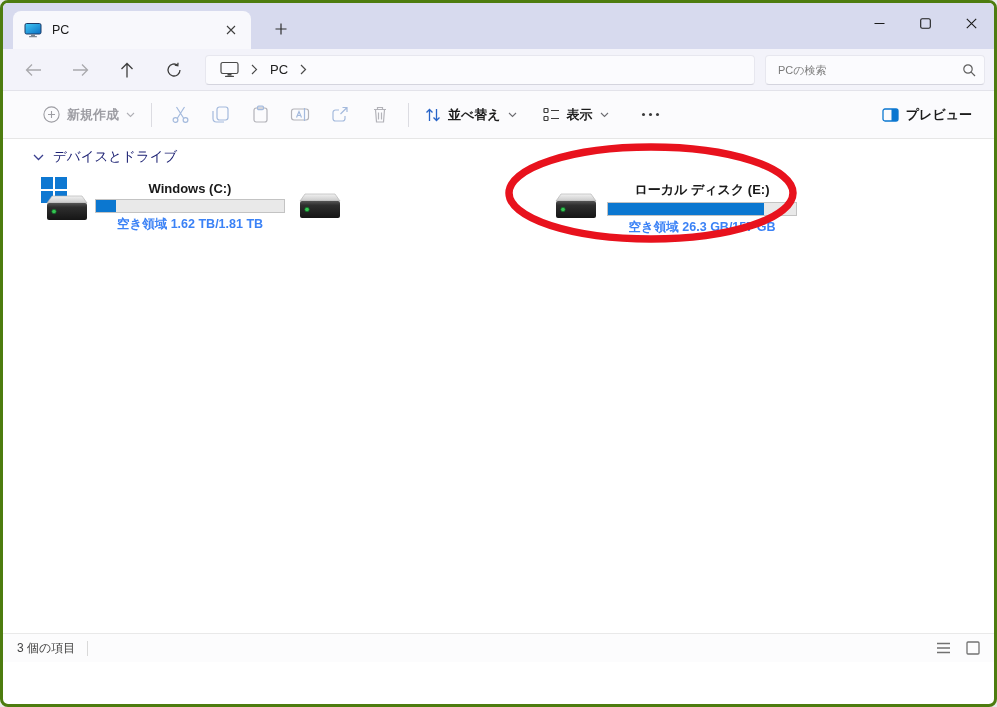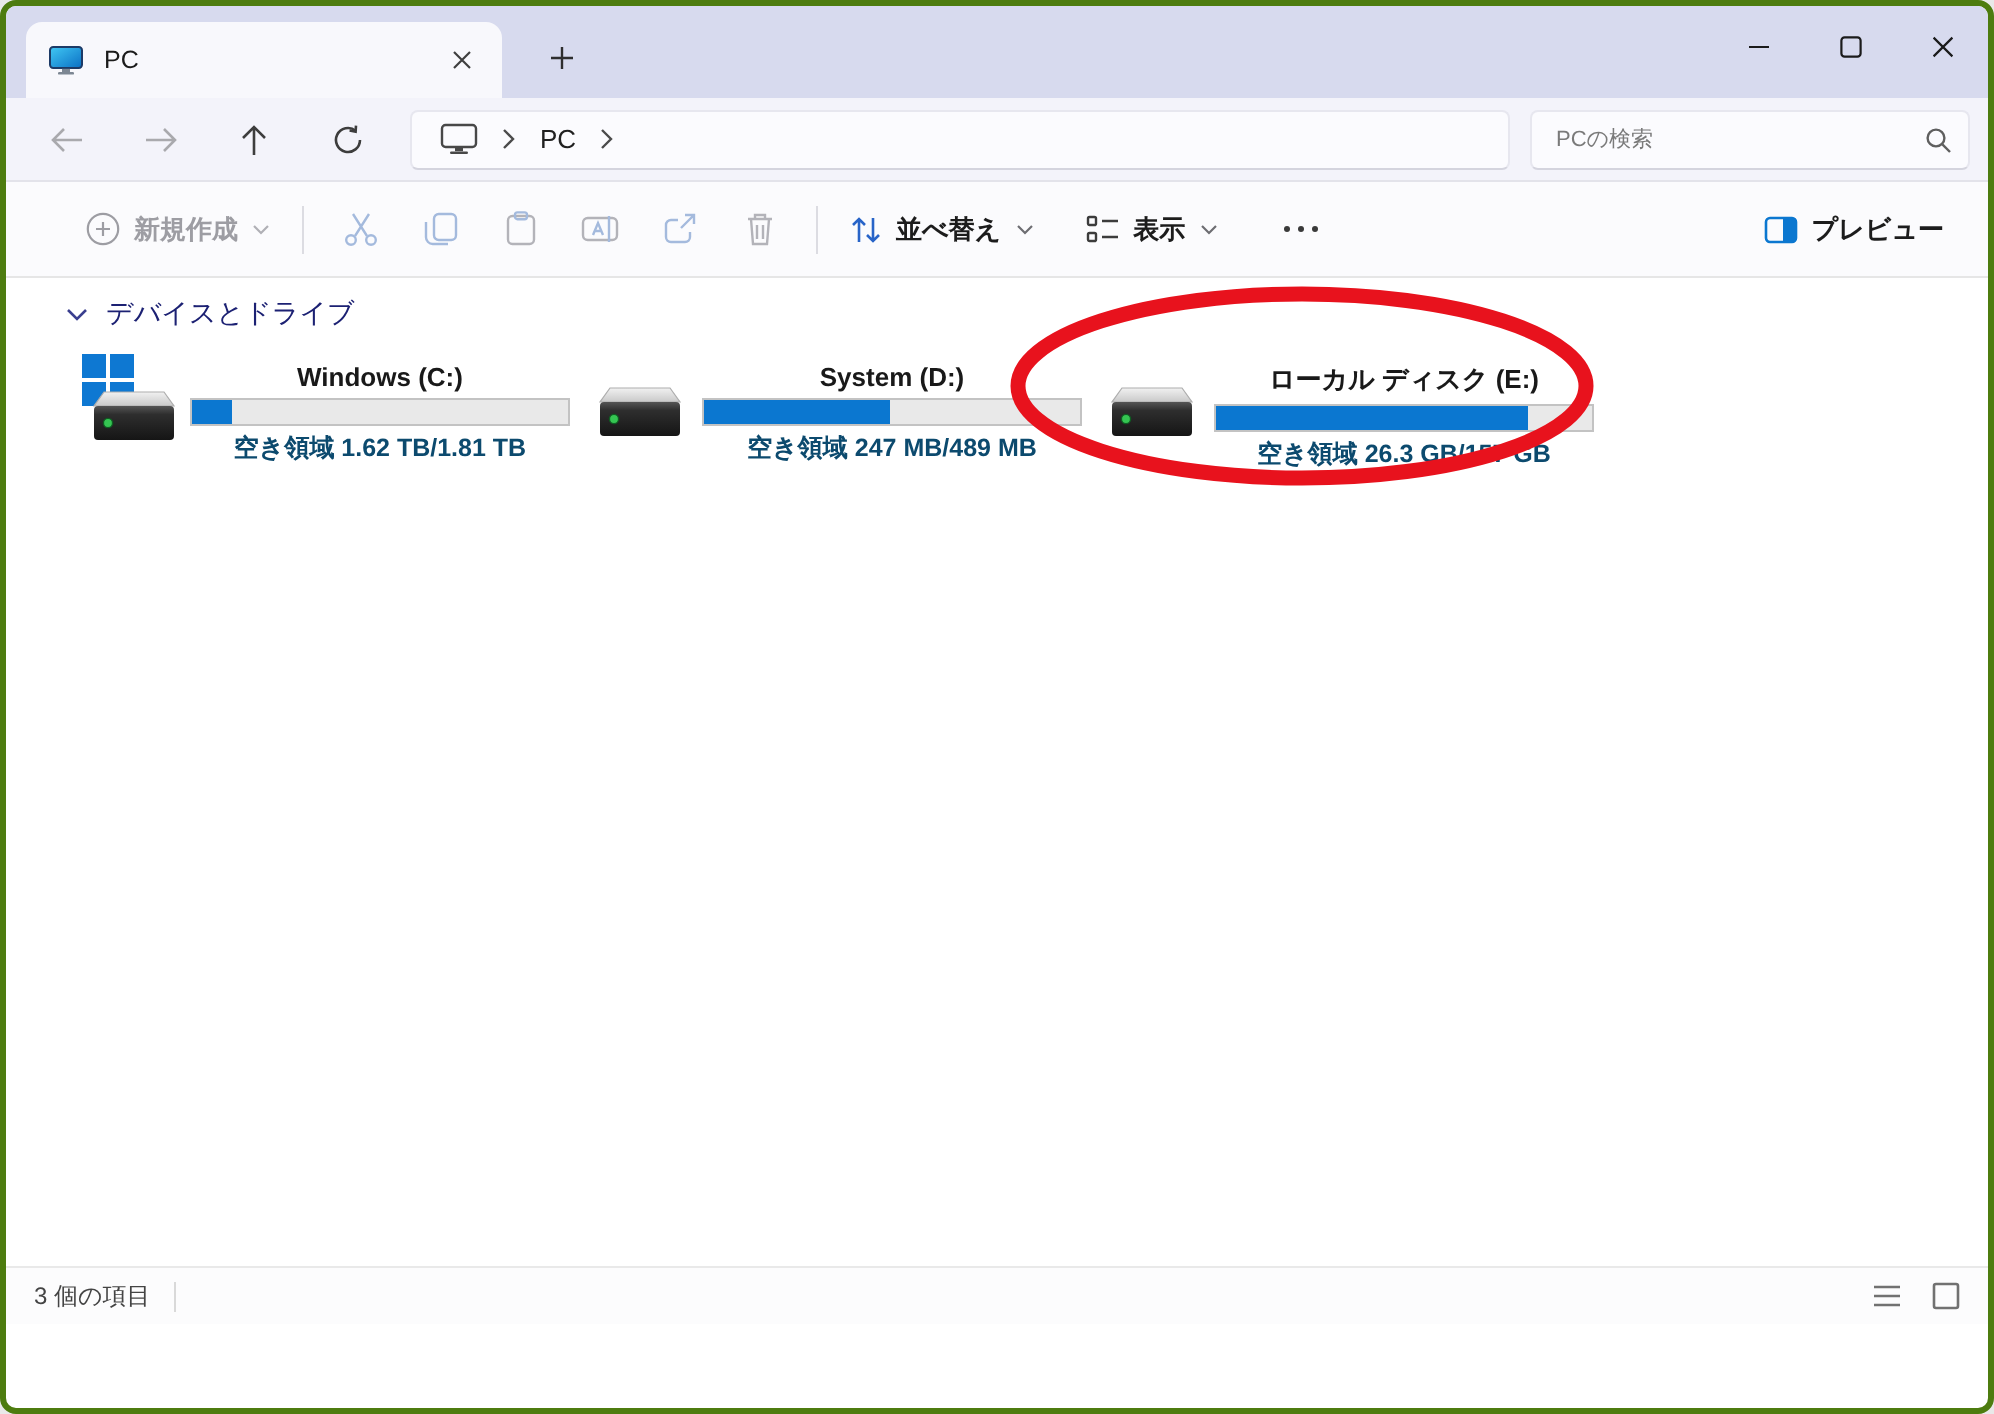--- a/index.html
+++ b/index.html
@@ -106,21 +106,21 @@
   .win-logo {
     position:absolute; top:0; left:2px;
     width:27px; height:27px;
     display:grid; grid-template-columns:12px 12px; grid-template-rows:12px 12px; gap:2px;
   }
   .win-logo i { background:#0e78d2; }
   .drive-info { padding-top:4px; }
   .drive-name { font-size:13px; color:#191919; margin-bottom:3px; }
   .drive-bar { width:190px; height:14px; background:#e9e9e9; border:1px solid #c3c3c3; margin-bottom:3px; }
   .drive-bar-fill { height:100%; background:#0b77d0; }
-  .drive-free { font-size:12.5px; color:#0c4a6e; }
+  .drive-free { font-size:12.5px; color:#3b82f6; }
 
   
   .annotation { position:absolute; inset:0; pointer-events:none; }
 
   
   .statusbar {
     height:29px; background:#fcfcfd;
     border-top:1px solid #e9e9e9;
     display:flex; align-items:center;
     padding:0 12px 0 14px;
@@ -387,27 +387,20 @@
       </div>
 
       <div class="drive-tile">
         <div class="drive-icon-wrap plain">
           <svg class="hdd" width="44" height="26" viewBox="0 0 44 26">
             <polygon points="7,1 37,1 42,8 2,8" fill="url(#hddTop)" stroke="#adadad" stroke-width="0.6"></polygon>
             <rect x="2" y="8" width="40" height="17" rx="2" fill="url(#hddFront)"></rect>
             <circle cx="9" cy="16.5" r="2.3" fill="#35c552" stroke="#0f5c22" stroke-width="0.7"></circle>
           </svg>
         </div>
-        <div class="drive-info">
-          <div class="drive-name">System (D:)</div>
-          <div class="drive-bar">
-            <div class="drive-bar-fill" style="width: 49.5%;"></div>
-          </div>
-          <div class="drive-free">空き領域 247 MB/489 MB</div>
-        </div>
       </div>
 
       <div class="drive-tile">
         <div class="drive-icon-wrap plain">
           <svg class="hdd" width="44" height="26" viewBox="0 0 44 26">
             <polygon points="7,1 37,1 42,8 2,8" fill="url(#hddTop)" stroke="#adadad" stroke-width="0.6"></polygon>
             <rect x="2" y="8" width="40" height="17" rx="2" fill="url(#hddFront)"></rect>
             <circle cx="9" cy="16.5" r="2.3" fill="#35c552" stroke="#0f5c22" stroke-width="0.7"></circle>
           </svg>
         </div>

